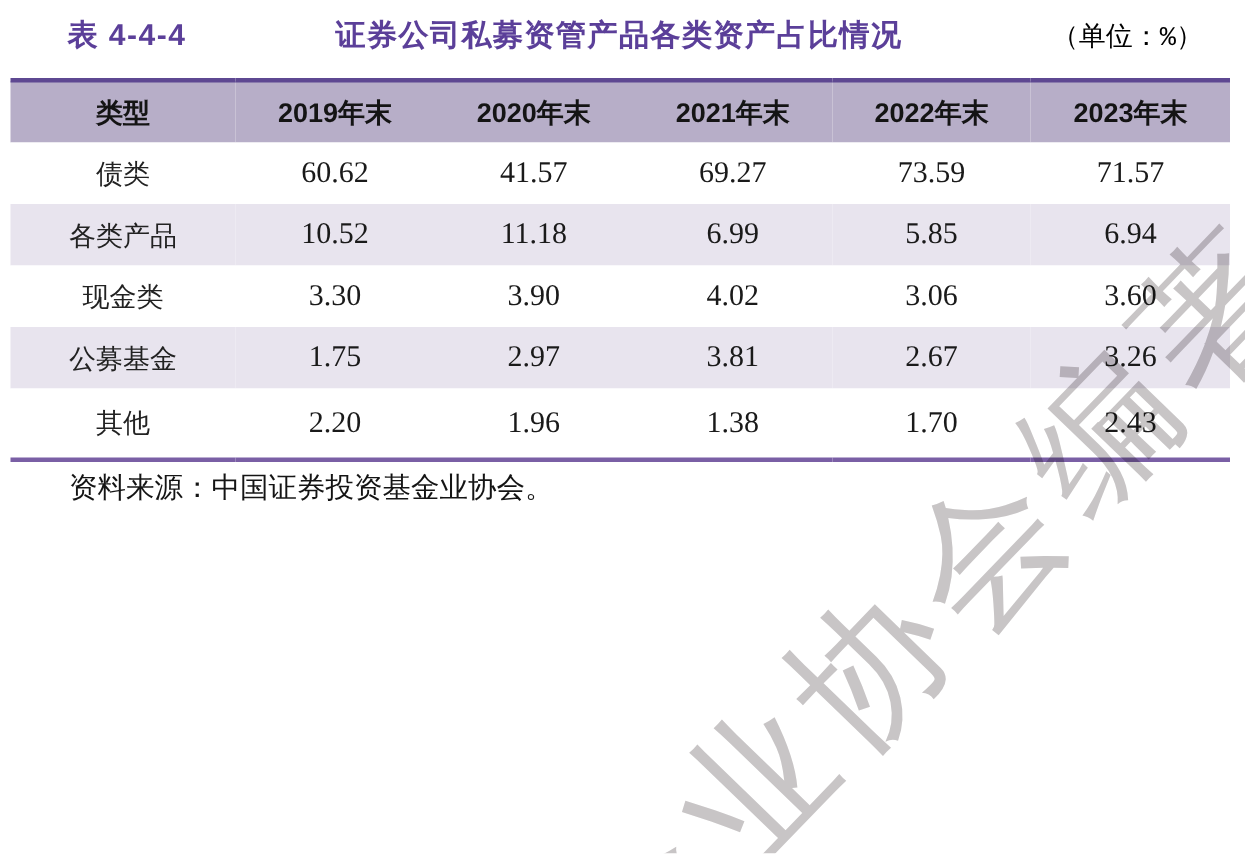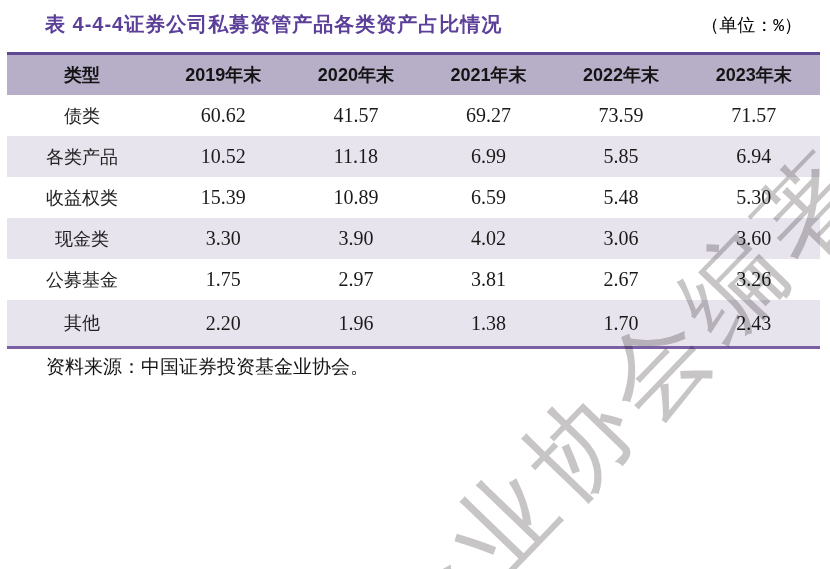--- a/index.html
+++ b/index.html
@@ -15,21 +15,21 @@
   .caption{
     display:flex;
     align-items:baseline;
     padding:11px 28px 13px 45px;
     font-size:20px;
     font-weight:bold;
     color:#5b3f99;
     line-height:26px;
   }
   .cap-label{flex:0 0 auto; letter-spacing:1px;}
-  .cap-title{flex:1 1 auto; letter-spacing:1px;}
+  .cap-title{flex:1 1 auto; text-align:center; letter-spacing:1px;}
   .cap-unit{
     flex:0 0 auto;
     color:#000;
     font-weight:normal;
     font-family:Liberation Mono, monospace;
     font-size:18px;
   }
   
   table.data-table{
     width:813px;
@@ -143,28 +143,20 @@
         </tr>
         <tr>
           <td class="type-cell">各类产品</td>
           <td>10.52</td>
           <td>11.18</td>
           <td>6.99</td>
           <td>5.85</td>
           <td>6.94</td>
         </tr>
         <tr>
-          <td class="type-cell">收益权类</td>
-          <td>15.39</td>
-          <td>10.89</td>
-          <td>6.59</td>
-          <td>5.48</td>
-          <td>5.30</td>
-        </tr>
-        <tr>
           <td class="type-cell">现金类</td>
           <td>3.30</td>
           <td>3.90</td>
           <td>4.02</td>
           <td>3.06</td>
           <td>3.60</td>
         </tr>
         <tr>
           <td class="type-cell">公募基金</td>
           <td>1.75</td>

